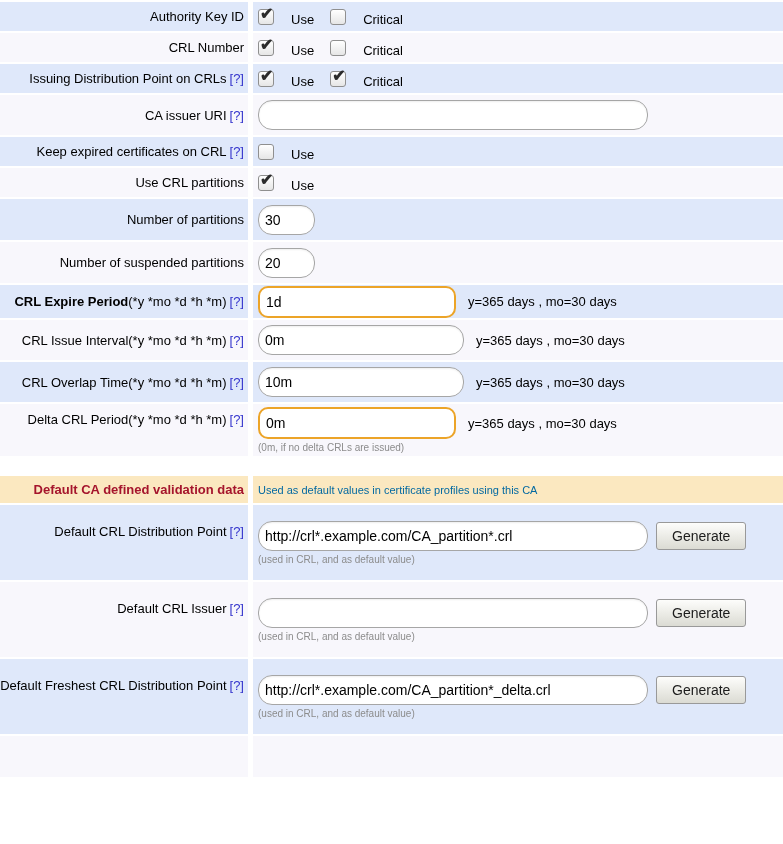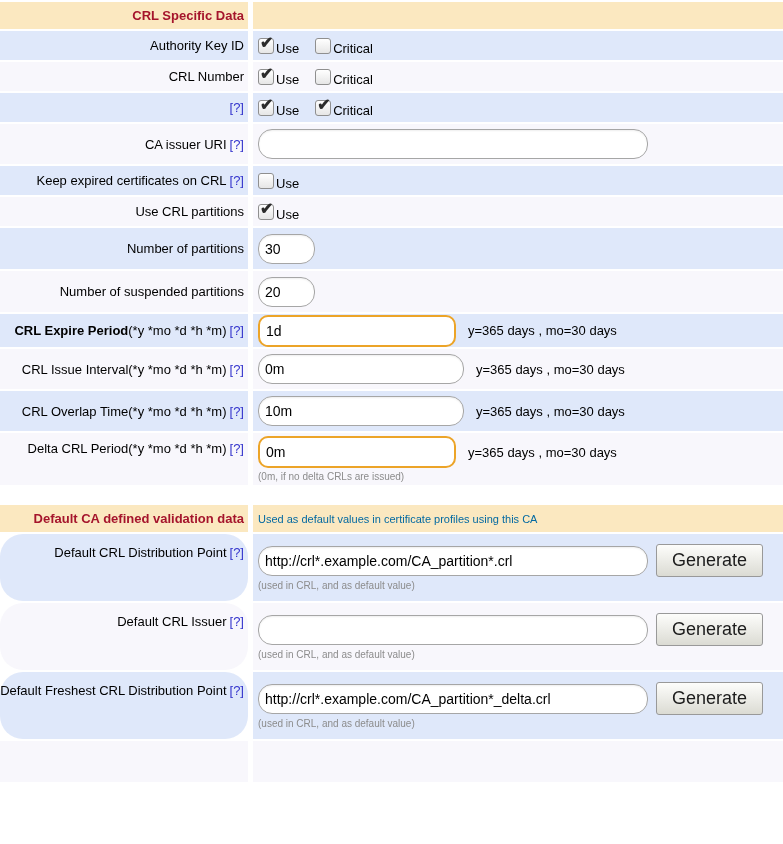--- a/index.html
+++ b/index.html
@@ -24,58 +24,52 @@
   .title{font-weight:bold;color:#a5152c;font-size:13px;}
   .subtitle{color:#0369a1;font-size:11px;}
   .lbl{font-size:13px;line-height:15px;}
   .lbl.b{font-weight:bold;}
   .help{color:#3333cc;font-size:13px;margin-left:3px;text-decoration:none;cursor:pointer;}
   
   .cb{width:14px;height:14px;border:1px solid #8f8f8f;border-radius:3px;
       background:linear-gradient(#ffffff,#e6e6e6);display:inline-block;position:relative;
       flex:none;cursor:pointer;}
   .cb .mark{position:absolute;top:-6px;left:1px;font-size:16px;font-weight:bold;color:#2b2b2b;}
-  .cb-label{font-size:13px;margin-left:2px;margin-right:16px;position:relative;top:3px;}
+  .cb-label{font-size:13px;margin-left:17px;margin-right:16px;position:relative;top:3px;}
   
   .txt{height:24px;border:1px solid #a6a6a6;border-radius:14px;padding:2px 6px;font-size:14px;
        font-family:inherit;color:#000;background:#fff;box-shadow:inset 0 1px 2px rgba(0,0,0,0.07);}
   .txt.small{width:43px;}
   .txt.medium{width:192px;}
   .txt.wide{width:376px;}
   .txt.hl{border:2px solid #eca428;border-radius:10px;box-shadow:none;}
   .txt.hl.medium{width:182px;}
   .note{font-size:13px;margin-left:12px;white-space:nowrap;}
   .subnote{font-size:10px;color:#8c8c8c;margin-top:3px;}
   
   .cell.r.stack{flex-direction:column;align-items:flex-start;justify-content:center;}
   .line{display:flex;align-items:center;}
   .cell.l.top{align-items:flex-start;}
   .pt3{padding-top:3px;}
   .pt8{padding-top:8px;}
-  .pt11{padding-top:11px;border-radius:23px;}
+  .pt11{padding-top:19px;}
   
   .listbox{width:148px;height:96px;border:1px solid #7a7a7a;background:#fff;position:relative;overflow:hidden;}
   .listbox .option{font-size:14px;padding:1px 3px;white-space:nowrap;}
   .listbox .sb{position:absolute;right:0;top:0;width:15px;height:100%;background:#c9c9c2;border-left:1px solid #9a9a94;}
   
-  .btn{margin-left:8px;padding:5px 15px;font-size:18px;color:#1c1c1c;
+  .btn{margin-left:8px;padding:5px 15px;font-size:14px;color:#1c1c1c;
        background:linear-gradient(#fdfdfb,#dbdbd3);border:1px solid #999;border-radius:3px;
        font-family:inherit;cursor:pointer;flex:none;}
 </style>
 </head>
 <body>
 
 <div class="page">
 
-  <div class="row peach h27">
-    <div class="cell l">
-      <span class="title">CRL Specific Data</span>
-    </div>
-    <div class="cell r"></div>
-  </div>
 
   <div class="row blue h29">
     <div class="cell l">
         <span class="lbl">Authority Key ID</span>
       </div>
     <div class="cell r">
       <span class="cb">
           <span class="mark">✔</span>
         </span>
         <span class="cb-label">Use</span>
@@ -93,20 +87,21 @@
           <span class="mark">✔</span>
         </span>
         <span class="cb-label">Use</span>
       <span class="cb"></span>
         <span class="cb-label">Critical</span>
     </div>
   </div>
 
   <div class="row blue h29">
     <div class="cell l">
+      <span class="lbl">Issuing Distribution Point on CRLs</span>
       <a class="help">[?]</a>
     </div>
     <div class="cell r">
       <span class="cb">
           <span class="mark">✔</span>
         </span>
         <span class="cb-label">Use</span>
       <span class="cb">
           <span class="mark">✔</span>
         </span>

